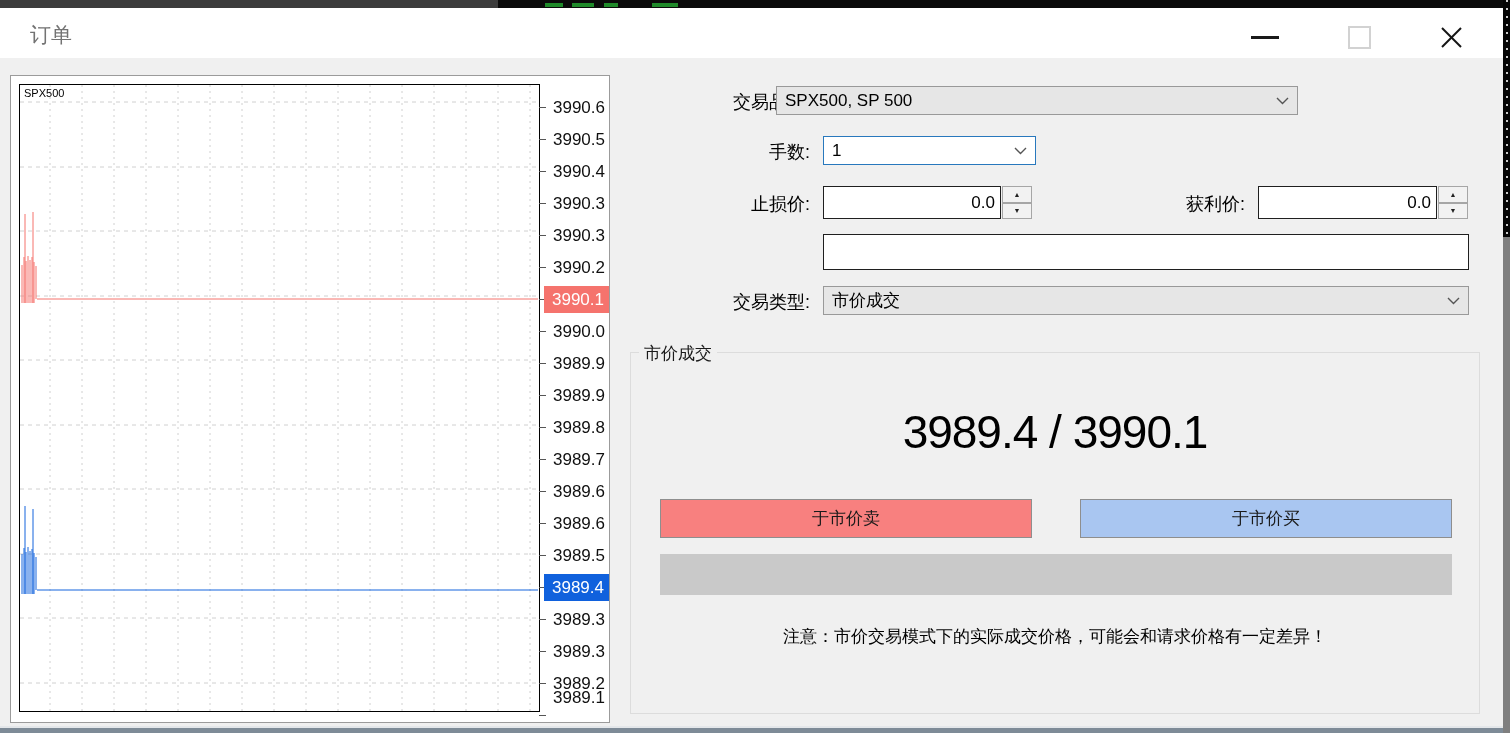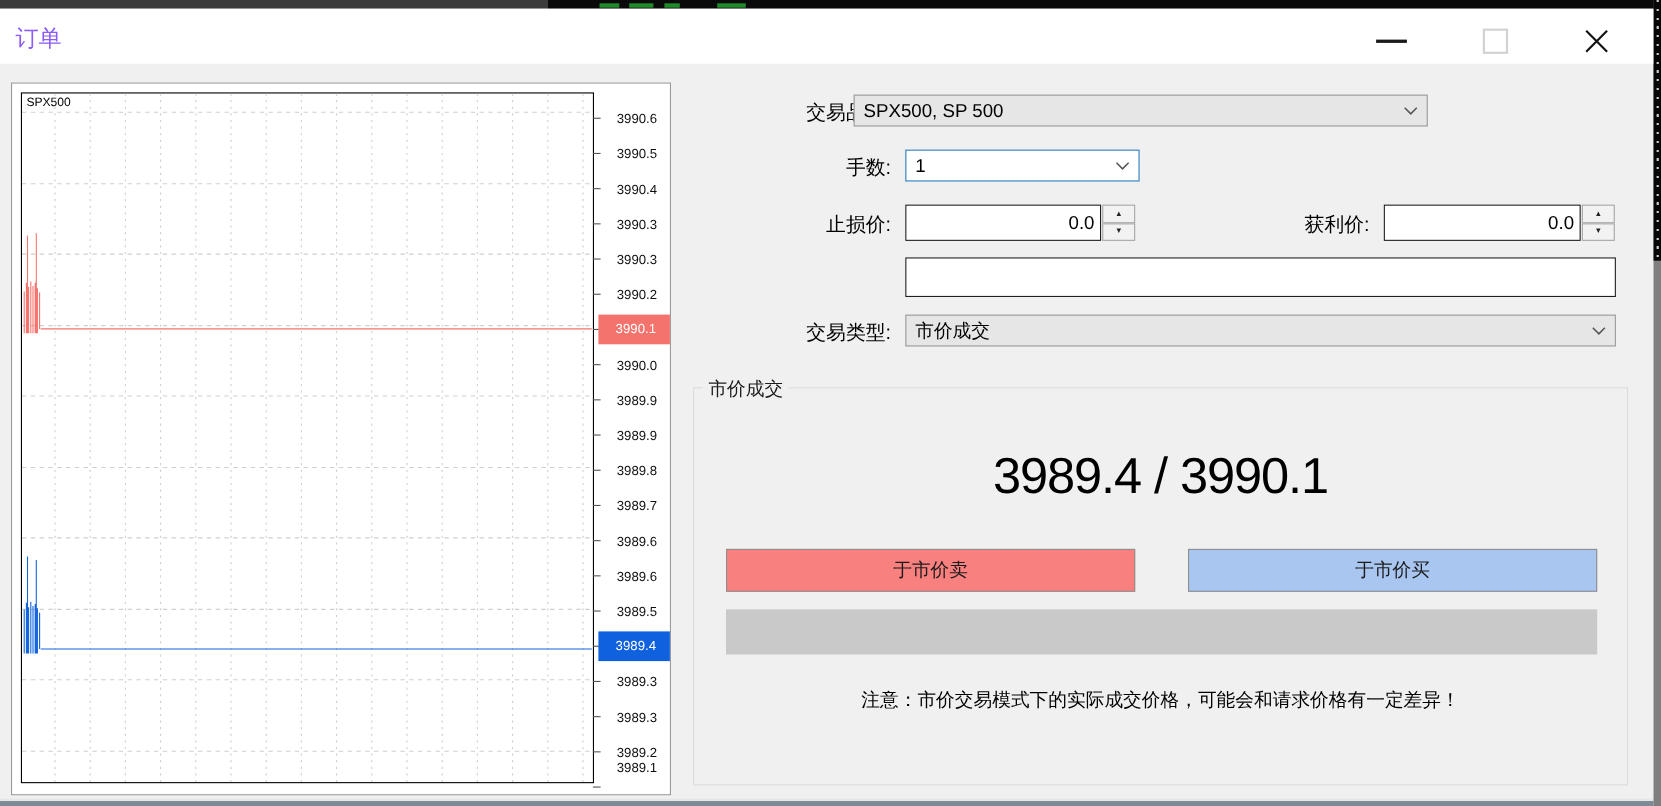--- a/index.html
+++ b/index.html
@@ -13,36 +13,36 @@
   .bg-right{position:absolute;right:0;top:0;width:7px;height:733px;background:#7f7f7f;}
   .bg-right-black{position:absolute;left:0;top:0;width:7px;height:237px;background:#060606;}
   .bg-right-black .dashline{width:2px;height:100%;margin:0 auto;
         background:repeating-linear-gradient(180deg,rgba(255,255,255,.8) 0 2px,transparent 2px 8px);}
   .bg-bottom{position:absolute;left:0;top:726px;width:1503px;height:7px;
         background:linear-gradient(#e4e7ea 0 2px,#7e8b97 2px 100%);}
 
   
   .dialog{position:absolute;left:0;top:8px;width:1503px;height:718px;background:#f0f0f0;}
   .titlebar{position:absolute;left:0;top:0;width:100%;height:50px;background:#fff;}
-  .title{position:absolute;left:14px;top:13px;font-size:21px;color:#8b5cf6;}
+  .title{position:absolute;left:30px;top:13px;font-size:21px;color:#737373;}
   .win-btn{position:absolute;top:10px;width:54px;height:38px;display:flex;align-items:center;justify-content:center;cursor:pointer;}
   .btn-min{left:1238px;} .btn-max{left:1332px;} .btn-close{left:1424px;}
   .dash{width:28px;height:3px;background:#1a1a1a;}
   .square{width:19px;height:19px;border:2px solid #d2d2d2;background:#fff;}
 
   
   .chart-panel{position:absolute;left:10px;top:67px;width:600px;height:648px;background:#fff;
                border:1px solid #9b9b9b;box-sizing:border-box;overflow:hidden;}
   .plot{position:absolute;left:8px;top:8px;width:519px;height:626px;border:1px solid #000;}
   .sym{position:absolute;left:4px;top:2px;font-size:11px;color:#000;}
   .ticks{position:absolute;left:528px;top:0;width:7px;height:648px;}
   .ptick{position:absolute;left:0;width:7px;height:1px;background:#555;}
   .scale{position:absolute;left:535px;top:0;width:66px;height:648px;}
   .prow{position:absolute;left:0;width:100%;height:32px;line-height:32px;
-        text-align:center;font-size:12px;color:#101010;white-space:nowrap;}
+        text-align:center;font-size:17px;color:#101010;white-space:nowrap;}
   .prow.ask{background:#f5736d;color:#fff;height:27px;line-height:27px;left:-2px;width:68px;}
   .prow.bid{background:#1061dd;color:#fff;height:27px;line-height:27px;left:-2px;width:68px;}
 
   
   .flabel{position:absolute;width:250px;text-align:right;font-size:18px;color:#000;}
   .combo{position:absolute;height:29px;box-sizing:border-box;border:1px solid #999;
          background:#e6e6e6;display:flex;align-items:center;padding:0 8px;font-size:17px;color:#000;cursor:pointer;}
   .combo .val{flex:1;white-space:nowrap;overflow:hidden;}
   .combo.white{background:#fff;border:1px solid #2878bd;}
   .chev{flex:0 0 auto;margin-left:6px;display:flex;align-items:center;}

